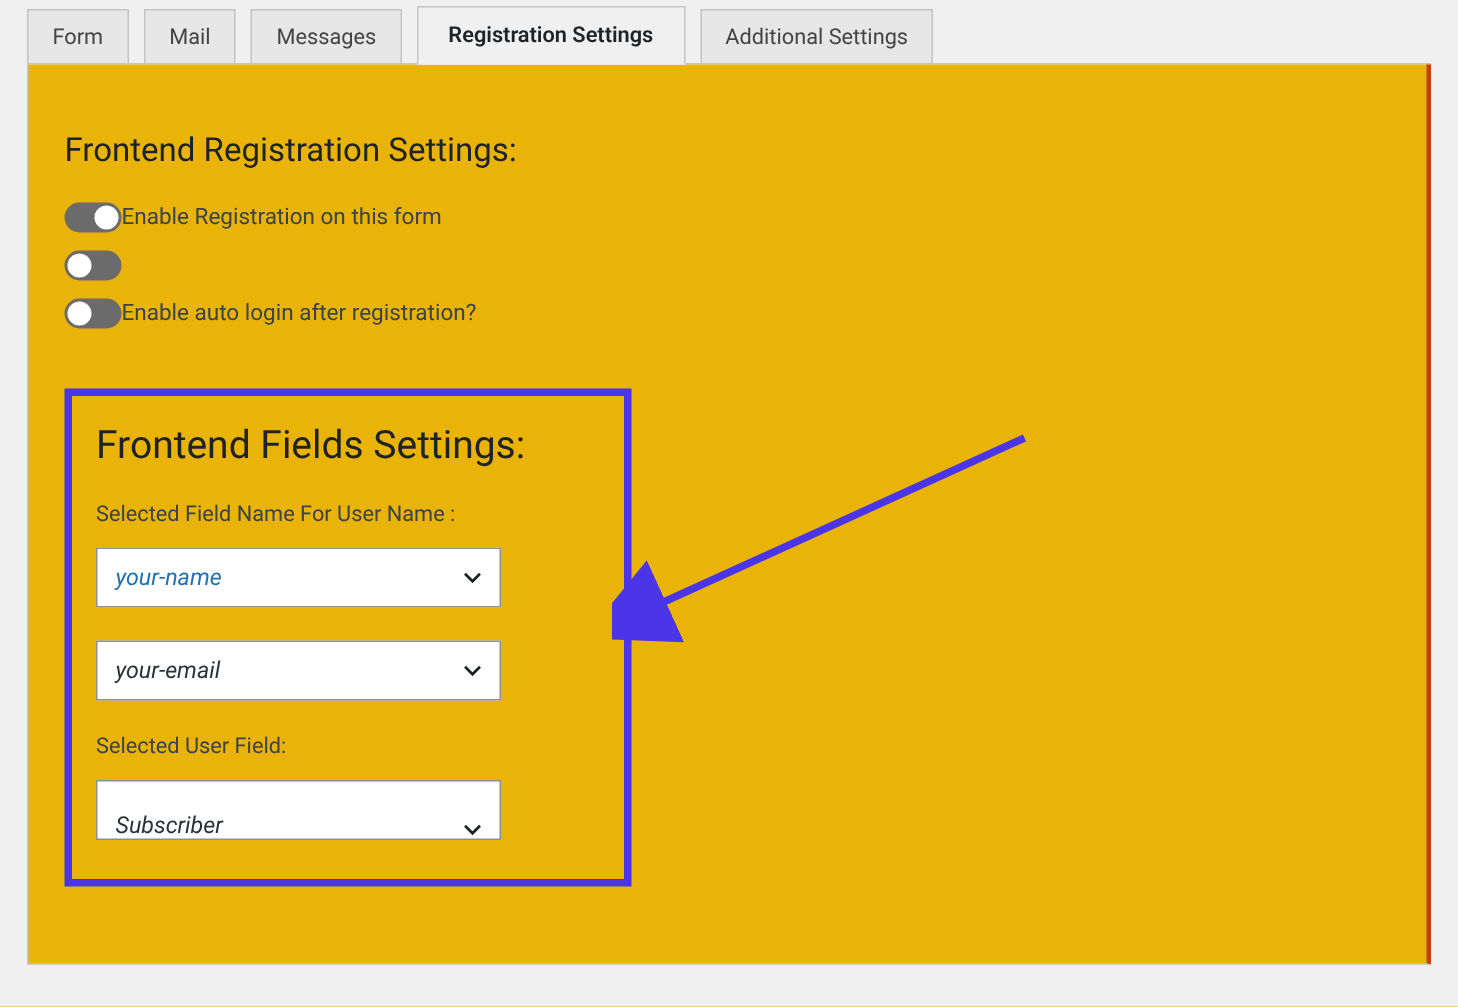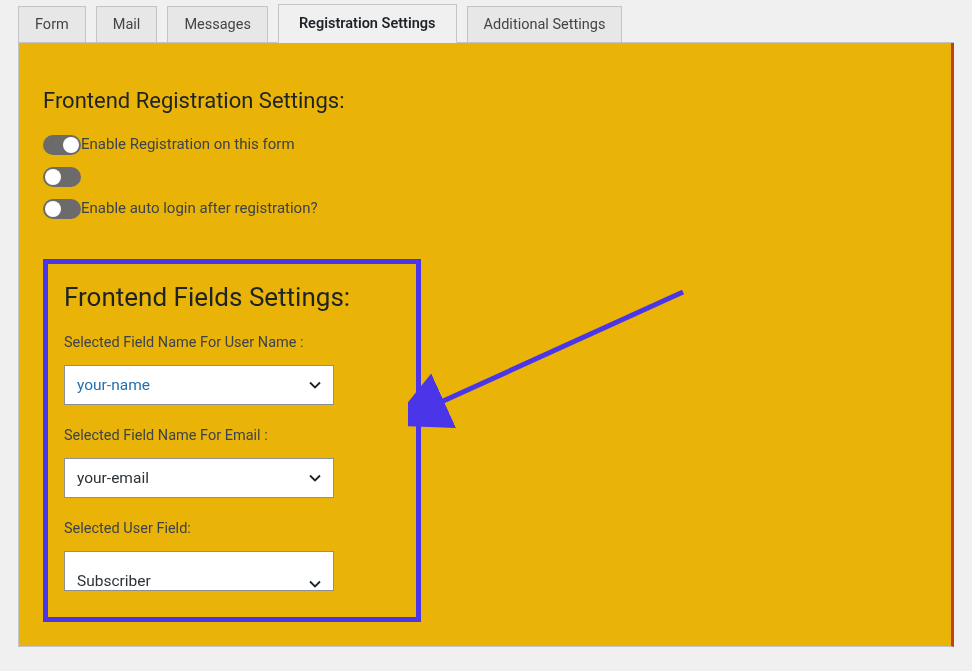--- a/index.html
+++ b/index.html
@@ -128,20 +128,21 @@
       background: #fff;
       border: 1px solid #8c8f94;
       display: flex;
       align-items: center;
       justify-content: space-between;
       padding: 0 12px;
       font-size: 15.5px;
       color: #2c3338;
       cursor: pointer;
       margin-bottom: 22px;
+      font-style: italic;
     }
     
     .custom-select.last {
       margin-bottom: 0;
       align-items: flex-end;
     }
     
     .select-value.link-blue {
       color: #2271b1;
     }
@@ -198,21 +199,20 @@
     <h2 class="fields-title">Frontend Fields Settings:</h2>
     
     <div class="field-label">Selected Field Name For User Name :</div>
     <div class="custom-select">
       <span class="select-value link-blue">your-name</span>
       <svg class="chevron-down" viewBox="0 0 12 12">
           <path d="M1 3.5 L6 8.5 L11 3.5" fill="none" stroke="#1d2327" stroke-width="1.8"></path>
         </svg>
     </div>
     
-    <div class="field-label">Selected Field Name For Email :</div>
     <div class="custom-select">
       <span class="select-value">your-email</span>
       <svg class="chevron-down" viewBox="0 0 12 12">
           <path d="M1 3.5 L6 8.5 L11 3.5" fill="none" stroke="#1d2327" stroke-width="1.8"></path>
         </svg>
     </div>
     
     <div class="field-label">Selected User Field:</div>
     <div class="custom-select last">
       <span class="select-value">Subscriber</span>

